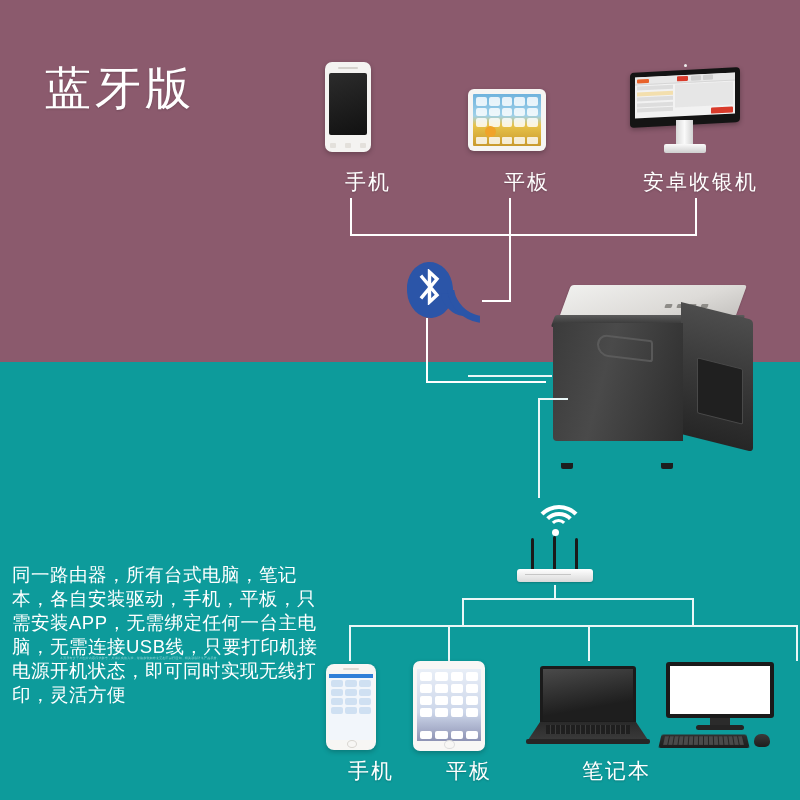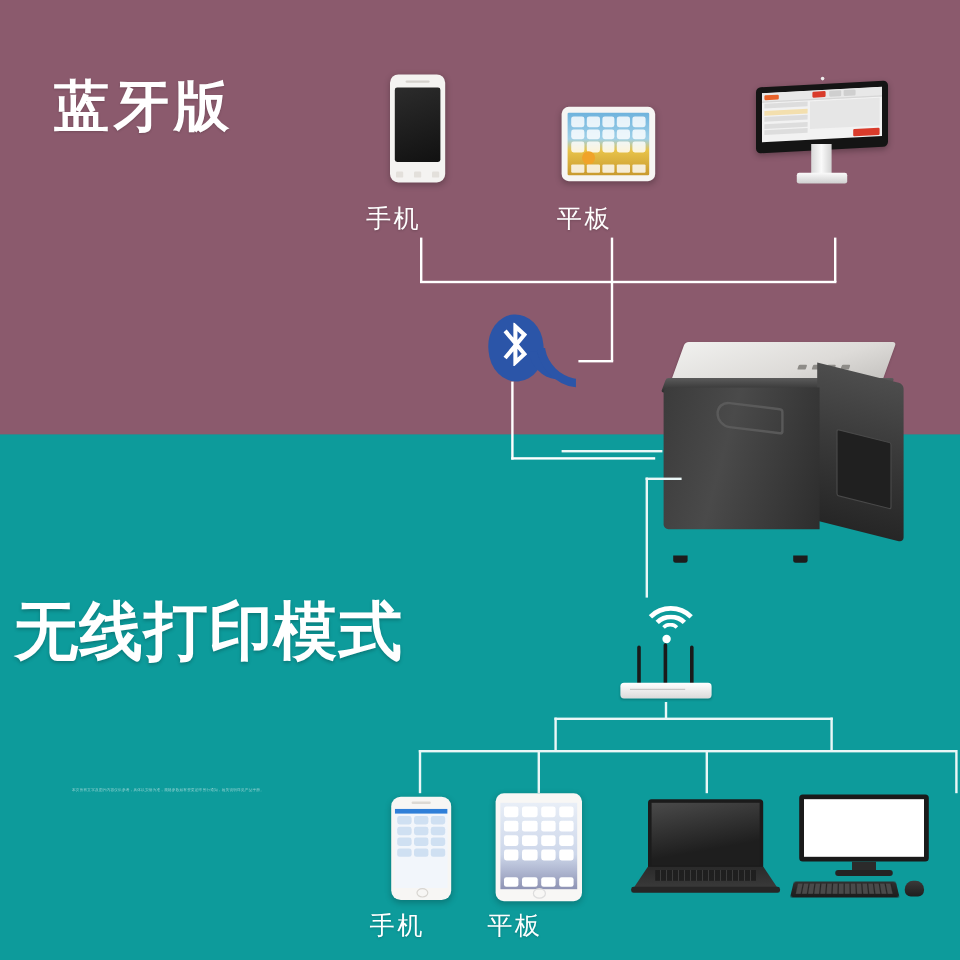--- a/index.html
+++ b/index.html
@@ -7,26 +7,26 @@
 
   #poster{
     position:relative;width:800px;height:800px;overflow:hidden;
     background:#8b5a6d;
   }
 
   
   .half-top{position:absolute;left:0;top:0;width:800px;height:362px;background:#8b5a6d;}
   .half-bottom{position:absolute;left:0;top:362px;width:800px;height:438px;background:#0d9b9b;}
   .title-thin{
-    font-size:46px;letter-spacing:4px;color:#fff;font-weight:700;
+    font-size:46px;letter-spacing:4px;color:#fff;font-weight:400;
     text-shadow:0 1px 2px rgba(0,0,0,.18);
   }
   .dev-label{
     position:absolute;color:#fff;font-size:21px;letter-spacing:2px;
-    white-space:nowrap;text-align:left;text-shadow:0 1px 2px rgba(0,0,0,.2);
+    white-space:nowrap;text-align:right;text-shadow:0 1px 2px rgba(0,0,0,.2);
   }
 
   
   .ln{position:absolute;background:#ffffff;}
   .ln.h{height:2px;}
   .ln.v{width:2px;}
   .ln.dim{background:#eaf7f7;}
 
   
 
@@ -269,20 +269,21 @@
             <i></i>
             <i></i>
         </div>
         <div class="body"></div>
         <div class="sel"></div>
       </div>
     </div>
     <div class="neck"></div>
     <div class="base"></div>
   </div>
+  <div class="dev-label" style="left:612px;top:168px;width:146px;">安卓收银机</div>
 
   <div class="ln v" style="left:350px;top:198px;height:37px;"></div>
   <div class="ln v" style="left:509px;top:198px;height:103px;"></div>
   <div class="ln v" style="left:695px;top:198px;height:37px;"></div>
   <div class="ln h" style="left:350px;top:234px;width:347px;"></div>
   <div class="ln h" style="left:482px;top:300px;width:29px;"></div>
 
   <div class="bt">
     <div class="oval"></div>
     <div class="arc a1"></div>
@@ -307,22 +308,22 @@
     <div class="sideface"></div>
     <div class="frontface"></div>
     <div class="groove"></div>
     <div class="slot"></div>
     <div class="foot l"></div>
     <div class="foot r"></div>
   </div>
 
 
 
-  <div class="big-head">无线打印模式</div>
-
+
+  <div class="para">同一路由器，所有台式电脑，笔记本，各自安装驱动，手机，平板，只需安装APP，无需绑定任何一台主电脑，无需连接USB线，只要打印机接电源开机状态，即可同时实现无线打印，灵活方便</div>
 
   <div class="micro">本页所有文字及图片内容仅供参考，具体以实物为准，规格参数如有变更恕不另行通知，相关说明详见产品手册。</div>
 
   <div class="ln dim h" style="left:468px;top:375px;width:84px;"></div>
   <div class="ln dim v" style="left:538px;top:398px;height:100px;"></div>
   <div class="ln dim h" style="left:538px;top:398px;width:30px;"></div>
 
   <div class="router">
     <div class="wifi">
       <span class="w1"></span>
@@ -402,20 +403,21 @@
 
   <div class="laptop">
     <div class="screen">
         <i></i>
       </div>
     <div class="kb">
         <div class="keys"></div>
       </div>
     <div class="base"></div>
   </div>
+  <div class="dev-label" style="left:545px;top:757px;width:106px;">笔记本</div>
 
   <div class="desktop">
     <div class="mon">
         <i></i>
       </div>
     <div class="stand"></div>
     <div class="foot"></div>
     <div class="kb2">
         <div class="k"></div>
       </div>

